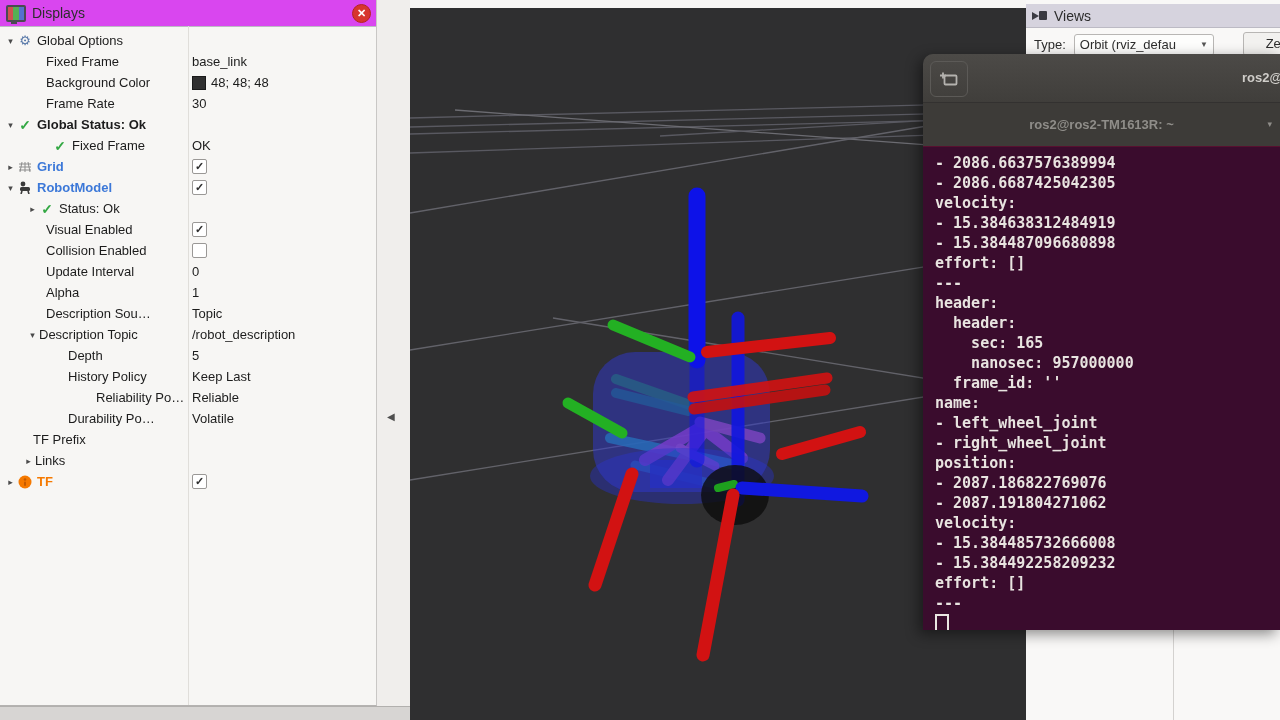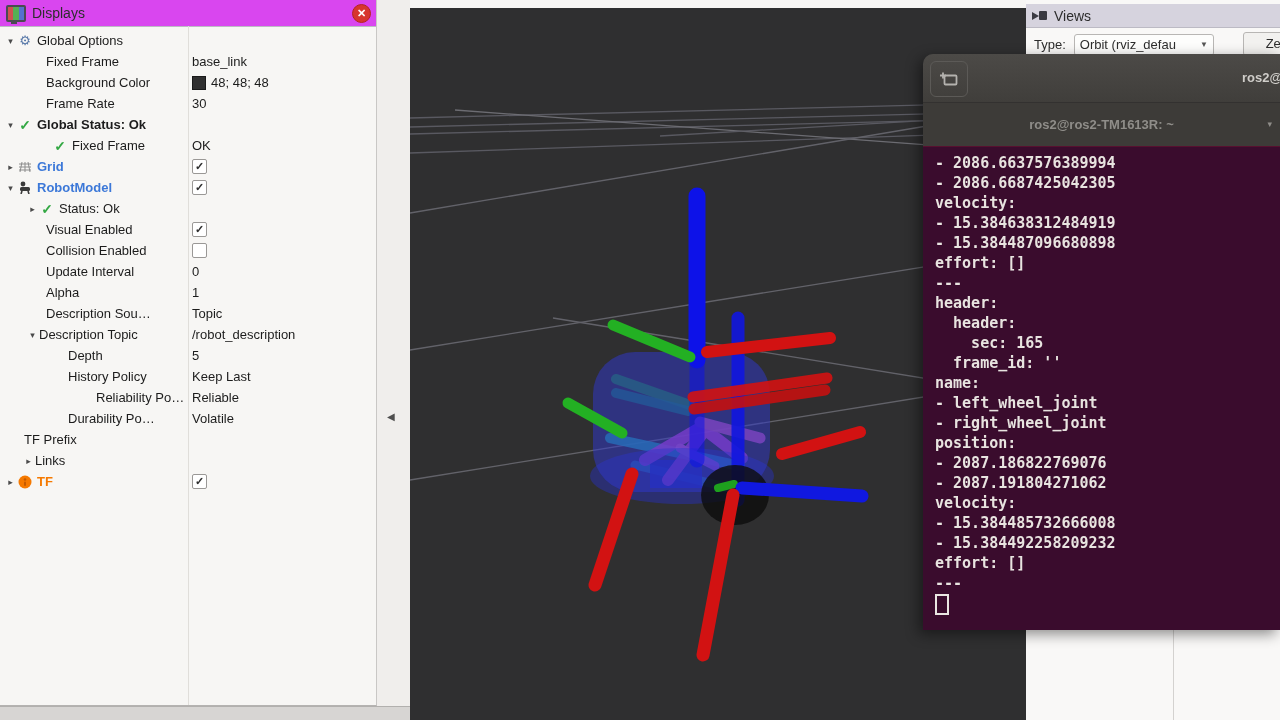--- a/index.html
+++ b/index.html
@@ -277,21 +277,21 @@
         <span class="value-cell">
           <span>Reliable</span>
         </span>
       </div>
       <div class="tree-row" style="padding-left: 68px;">
         <span class="label">Durability Po…</span>
         <span class="value-cell">
           <span>Volatile</span>
         </span>
       </div>
-      <div class="tree-row" style="padding-left: 24px;">
+      <div class="tree-row" style="padding-left: 33px;">
         <span class="label">TF Prefix</span>
         <span class="value-cell"></span>
       </div>
       <div class="tree-row" style="padding-left: 22px;">
         <span class="expander">▸</span>
         <span class="label">Links</span>
         <span class="value-cell"></span>
       </div>
       <div class="tree-row" style="padding-left: 4px;">
         <span class="expander">▸</span>
@@ -346,20 +346,21 @@
       <div class="term-line">- 2086.6637576389994</div>
       <div class="term-line">- 2086.6687425042305</div>
       <div class="term-line">velocity:</div>
       <div class="term-line">- 15.384638312484919</div>
       <div class="term-line">- 15.384487096680898</div>
       <div class="term-line">effort: []</div>
       <div class="term-line">---</div>
       <div class="term-line">header:</div>
       <div class="term-line">  header:</div>
       <div class="term-line">    sec: 165</div>
+      <div class="term-line">    nanosec: 957000000</div>
       <div class="term-line">  frame_id: ''</div>
       <div class="term-line">name:</div>
       <div class="term-line">- left_wheel_joint</div>
       <div class="term-line">- right_wheel_joint</div>
       <div class="term-line">position:</div>
       <div class="term-line">- 2087.186822769076</div>
       <div class="term-line">- 2087.191804271062</div>
       <div class="term-line">velocity:</div>
       <div class="term-line">- 15.384485732666008</div>
       <div class="term-line">- 15.384492258209232</div>

